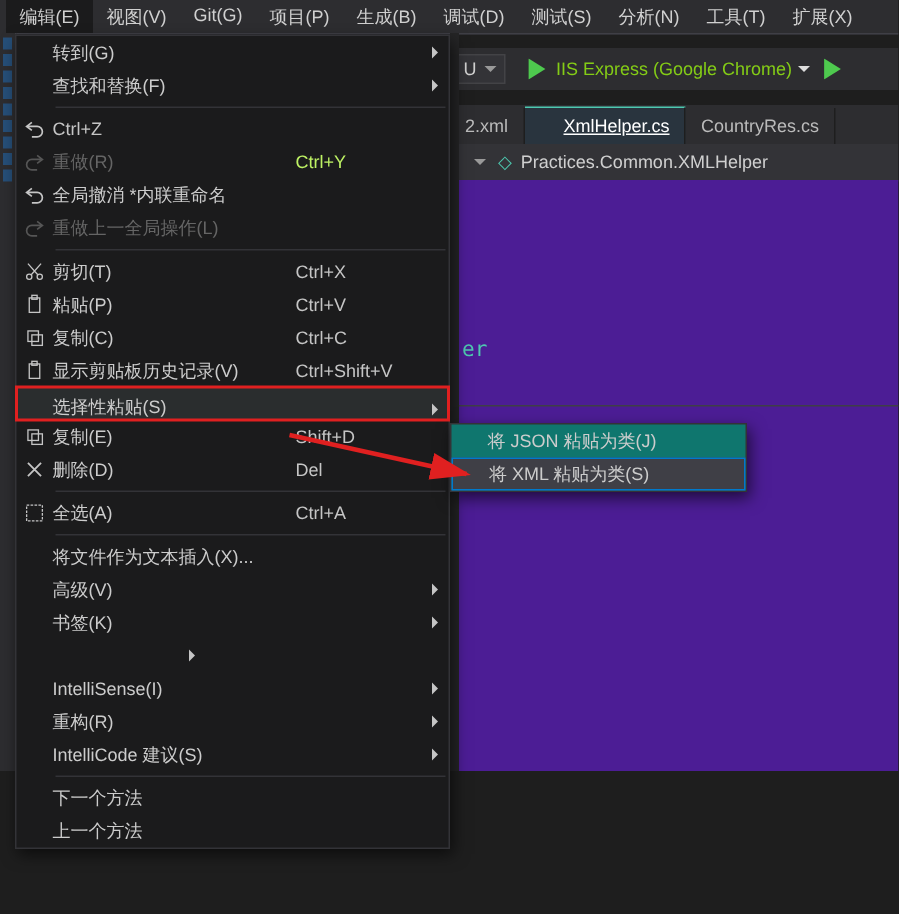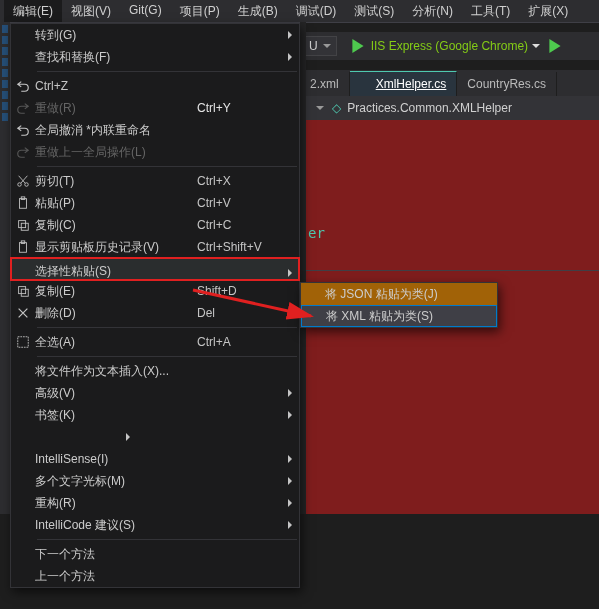--- a/index.html
+++ b/index.html
@@ -18,43 +18,43 @@
   .tri-down { display: inline-block; margin-left: 4px; border: 4px solid transparent; border-top-color: #ddd; transform: translateY(2px); }
 
   .tab-strip { position: absolute; left: 300px; top: 70px; height: 26px; right: 0; display: flex; align-items: flex-end; background: #2d2d30; }
   .tab { padding: 5px 10px; color: #bbb; border-right: 1px solid #1e1e1e; }
   .tab.active { background: #0e639c22; color: #fff; text-decoration: underline; border-top: 1px solid #4ec9b0; padding-left: 26px; }
 
   .breadcrumb-bar { position: absolute; left: 300px; top: 96px; height: 24px; right: 0; display: flex; align-items: center; padding: 0 8px; background: #333337; border-bottom: 1px solid #3f3f46; color: #d0d0d0; }
   .diamond { color: #4ec9b0; margin-right: 6px; }
   .bc-tri { display: inline-block; margin: 0 8px; border: 4px solid transparent; border-top-color: #999; transform: translateY(2px); }
 
-  .editor-area { position: absolute; left: 300px; top: 120px; right: 0; bottom: 0; background: #7f1d1d; }
+  .editor-area { position: absolute; left: 300px; top: 120px; right: 0; bottom: 0; background: #4c1d95; }
   .editor-text { position: absolute; left: 8px; top: 105px; font-family: Consolas, monospace; font-size: 14px; color: #4ec9b0; }
   .editor-bottom-border { position: absolute; left: 300px; bottom: 0; right: 0; top: 270px; border-top: 1px solid #3f3f46; }
 
   .left-gutter { position: absolute; left: 0; top: 22px; width: 10px; bottom: 0; background: #2d2d30; border-right: 1px solid #3f3f46; }
   .gutter-stripe { height: 8px; margin: 3px 2px; background: #264f78; }
 
   .left-bar { position: absolute; left: 300px; top: 22px; width: 6px; bottom: 0; background: #252526; }
 
   .menu { position: absolute; left: 10px; top: 23px; width: 288px; background: #1b1b1c; border: 1px solid #333337; box-shadow: 2px 4px 10px rgba(0,0,0,.6); }
   .menu-row { display: flex; align-items: center; height: 22px; position: relative; }
   .menu-row.disabled { color: #656565; }
   .menu-icon { width: 24px; display: flex; justify-content: center; color: #c5c5c5; }
   .menu-row.disabled .menu-icon { color: #555; }
   .menu-label { flex: 1; padding-right: 6px; }
   .menu-shortcut { width: 88px; color: #c5c5c5; }
-  .menu-row.disabled .menu-shortcut { color: #e5e5e5; }
+  .menu-row.disabled .menu-shortcut { color: #bef264; }
   .menu-arrow { width: 14px; text-align: center; }
   .menu-arrow .tri { display: inline-block; border: 4px solid transparent; border-left-color: #c5c5c5; }
   .menu-sep { height: 1px; margin: 3px 2px 3px 26px; background: #333337; }
   .menu-row.highlight { outline: 2px solid #e02020; outline-offset: -1px; background: #2a2d2e; align-items: flex-end; }
 
-  .submenu { position: absolute; left: 300px; top: 282px; width: 196px; background: #a16207; border: 1px solid #333337; box-shadow: 2px 4px 10px rgba(0,0,0,.6); }
+  .submenu { position: absolute; left: 300px; top: 282px; width: 196px; background: #0f766e; border: 1px solid #333337; box-shadow: 2px 4px 10px rgba(0,0,0,.6); }
   .submenu .menu-row.selected { background: #3f3f46; border: 1px solid #007acc; box-sizing: border-box; }
 
   .annotation-arrow { position: absolute; left: 189px; top: 281px; pointer-events: none; }
 
   svg.icon { width: 14px; height: 14px; display: block; }
 </style>
 </head>
 <body>
 
 <div class="root">
@@ -290,26 +290,20 @@
       <span class="menu-arrow"><span class="tri"></span></span>
     </div>
     <div class="menu-row">
       <span class="menu-icon"></span>
       <span class="menu-label">IntelliSense(I)</span>
       <span class="menu-shortcut"></span>
       <span class="menu-arrow"><span class="tri"></span></span>
     </div>
     <div class="menu-row">
       <span class="menu-icon"></span>
-      <span class="menu-label">多个文字光标(M)</span>
-      <span class="menu-shortcut"></span>
-      <span class="menu-arrow"><span class="tri"></span></span>
-    </div>
-    <div class="menu-row">
-      <span class="menu-icon"></span>
       <span class="menu-label">重构(R)</span>
       <span class="menu-shortcut"></span>
       <span class="menu-arrow"><span class="tri"></span></span>
     </div>
     <div class="menu-row">
       <span class="menu-icon"></span>
       <span class="menu-label">IntelliCode 建议(S)</span>
       <span class="menu-shortcut"></span>
       <span class="menu-arrow"><span class="tri"></span></span>
     </div>

